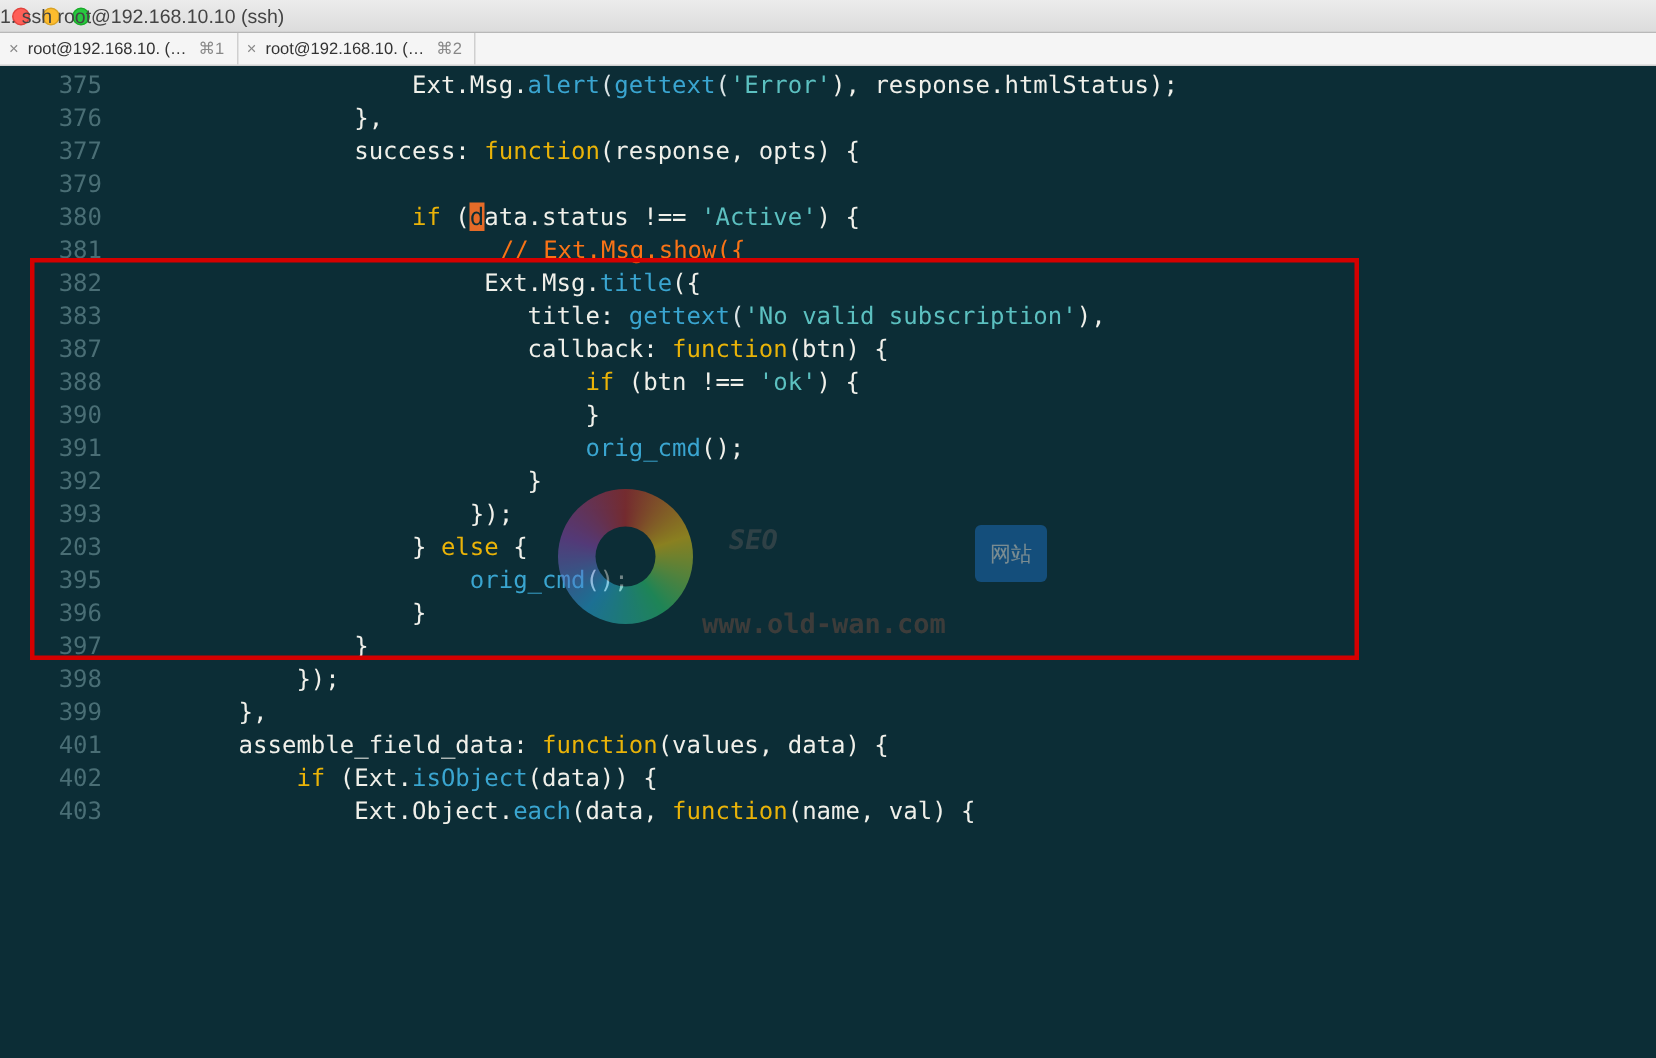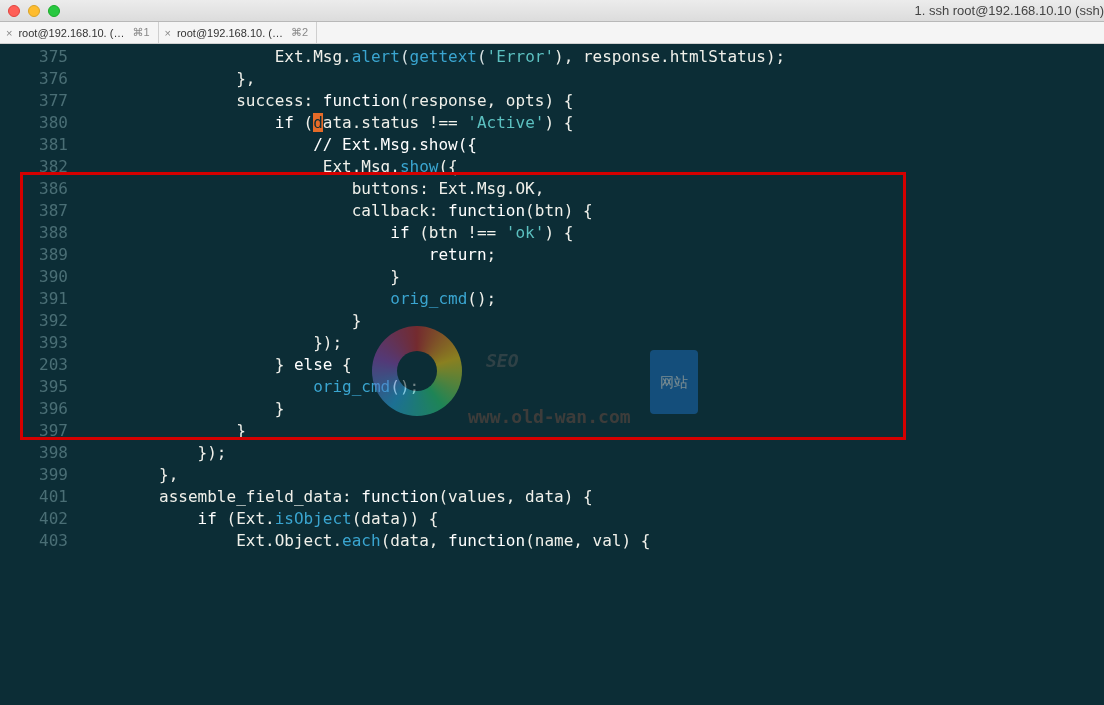--- a/index.html
+++ b/index.html
@@ -23,21 +23,21 @@
     padding-left: 8px;
   }
   .traffic { display: flex; gap: 8px; align-items: center; }
   .dot { width: 12px; height: 12px; border-radius: 50%; }
   .dot.red { background: #ff5f57; border: 1px solid #e0443e; }
   .dot.yellow { background: #febc2e; border: 1px solid #d9a326; }
   .dot.green { background: #28c840; border: 1px solid #1aab29; }
   .title-center {
     position: absolute;
     left: 0; right: 0;
-    text-align: right;
+    text-align: left;
     font-size: 13px;
     color: #444;
     pointer-events: none;
   }
   
   .tabbar {
     height: 22px;
     background: #f5f5f5;
     border-bottom: 1px solid #d0d0d0;
     display: flex;
@@ -72,26 +72,26 @@
   .line { display: flex; white-space: pre; height: 22px; align-items: flex-end; }
   .ln {
     width: 74px;
     text-align: right;
     padding-right: 14px;
     color: #4a6e75;
     user-select: none;
   }
   .code { flex: 1; }
   
-  .kw  { color: #ffffff; }
+  .kw  { color: #eab308; }
   .var { color: #f0f0ea; }
   .str { color: #5cc0c0; }
   .fn  { color: #3aa5d0; }
   .punct { color: #d9e3e5; }
-  .comment { color: #ffffff; }
+  .comment { color: #f97316; margin-left: 20px; }
   .cursor {
     background: #e56b28;
     color: #0c2d36;
   }
   
   .hl-box {
     position: absolute;
     border: 3px solid #d40000;
     pointer-events: none;
   }
@@ -115,21 +115,21 @@
     position: absolute;
     left: 25px; top: 25px;
     width: 40px; height: 40px;
     border-radius: 50%;
     background: #0c2d36;
   }
   .wm-badge {
     position: absolute;
     background: #1f77d0;
     color: #fff;
-    padding: 21px 10px;
+    padding: 8px 10px;
     border-radius: 4px;
     font-size: 14px;
     font-family: -apple-system, sans-serif;
   }
   .wm-url { color: #7a5040; font-weight: bold; margin-top: 20px; }
   .wm-text { color: #5a5a5a; font-weight: bold; font-style: italic; }
 </style>
 </head>
 <body>
 
@@ -153,27 +153,27 @@
     <span>root@192.168.10. (…</span>
     <span class="shortcut">⌘2</span>
   </div>
 </div>
 
 <div class="editor" id="editor">
 
   <div class="line"><span class="ln">375</span><span class="code"><span>                    </span><span class="var">Ext.Msg.</span><span class="fn">alert</span><span class="punct">(</span><span class="fn">gettext</span><span class="punct">(</span><span class="str">'Error'</span><span class="var">), response.htmlStatus);</span></span></div>
     <div class="line"><span class="ln">376</span><span class="code"><span class="var">                },</span></span></div>
     <div class="line"><span class="ln">377</span><span class="code"><span>                </span><span class="var">success</span><span class="var">: </span><span class="kw">function</span><span class="var">(response, opts) {</span></span></div>
+    <div class="line"><span class="ln">379</span><span class="code"><span></span></span></div>
     <div class="line"><span class="ln">380</span><span class="code"><span>                    </span><span class="kw">if</span><span class="var"> (</span><span class="cursor">d</span><span class="var">ata.status !== </span><span class="str">'Active'</span><span class="var">) {</span></span></div>
     <div class="line"><span class="ln">381</span><span class="code"><span>                        </span><span class="comment">// Ext.Msg.show({</span></span></div>
-    <div class="line"><span class="ln">382</span><span class="code"><span class="var">                         Ext.Msg.</span><span class="fn">show</span><span class="var">({</span></span></div>
-    <div class="line"><span class="ln">386</span><span class="code"><span class="var">                            buttons: Ext.Msg.OK,</span></span></div>
+    <div class="line"><span class="ln">382</span><span class="code"><span class="var">                         Ext.Msg.</span><span class="fn">title</span><span class="var">({</span></span></div>
+    <div class="line"><span class="ln">383</span><span class="code"><span class="var">                            title: </span><span class="fn">gettext</span><span class="punct">(</span><span class="str">'No valid subscription'</span><span class="var">),</span></span></div>
     <div class="line"><span class="ln">387</span><span class="code"><span class="var">                            callback: </span><span class="kw">function</span><span class="var">(btn) {</span></span></div>
     <div class="line"><span class="ln">388</span><span class="code"><span>                                </span><span class="kw">if</span><span class="var"> (btn !== </span><span class="str">'ok'</span><span class="var">) {</span></span></div>
-    <div class="line"><span class="ln">389</span><span class="code"><span>                                    </span><span class="kw">return</span><span class="var">;</span></span></div>
     <div class="line"><span class="ln">390</span><span class="code"><span class="var">                                }</span></span></div>
     <div class="line"><span class="ln">391</span><span class="code"><span>                                </span><span class="fn">orig_cmd</span><span class="var">();</span></span></div>
     <div class="line"><span class="ln">392</span><span class="code"><span class="var">                            }</span></span></div>
     <div class="line"><span class="ln">393</span><span class="code"><span class="var">                        });</span></span></div>
     <div class="line"><span class="ln">203</span><span class="code"><span class="var">                    } </span><span class="kw">else</span><span class="var"> {</span></span></div>
     <div class="line"><span class="ln">395</span><span class="code"><span>                        </span><span class="fn">orig_cmd</span><span class="var">();</span></span></div>
     <div class="line"><span class="ln">396</span><span class="code"><span class="var">                    }</span></span></div>
     <div class="line"><span class="ln">397</span><span class="code"><span class="var">                }</span></span></div>
     <div class="line"><span class="ln">398</span><span class="code"><span class="var">            });</span></span></div>
     <div class="line"><span class="ln">399</span><span class="code"><span class="var">        },</span></span></div>

